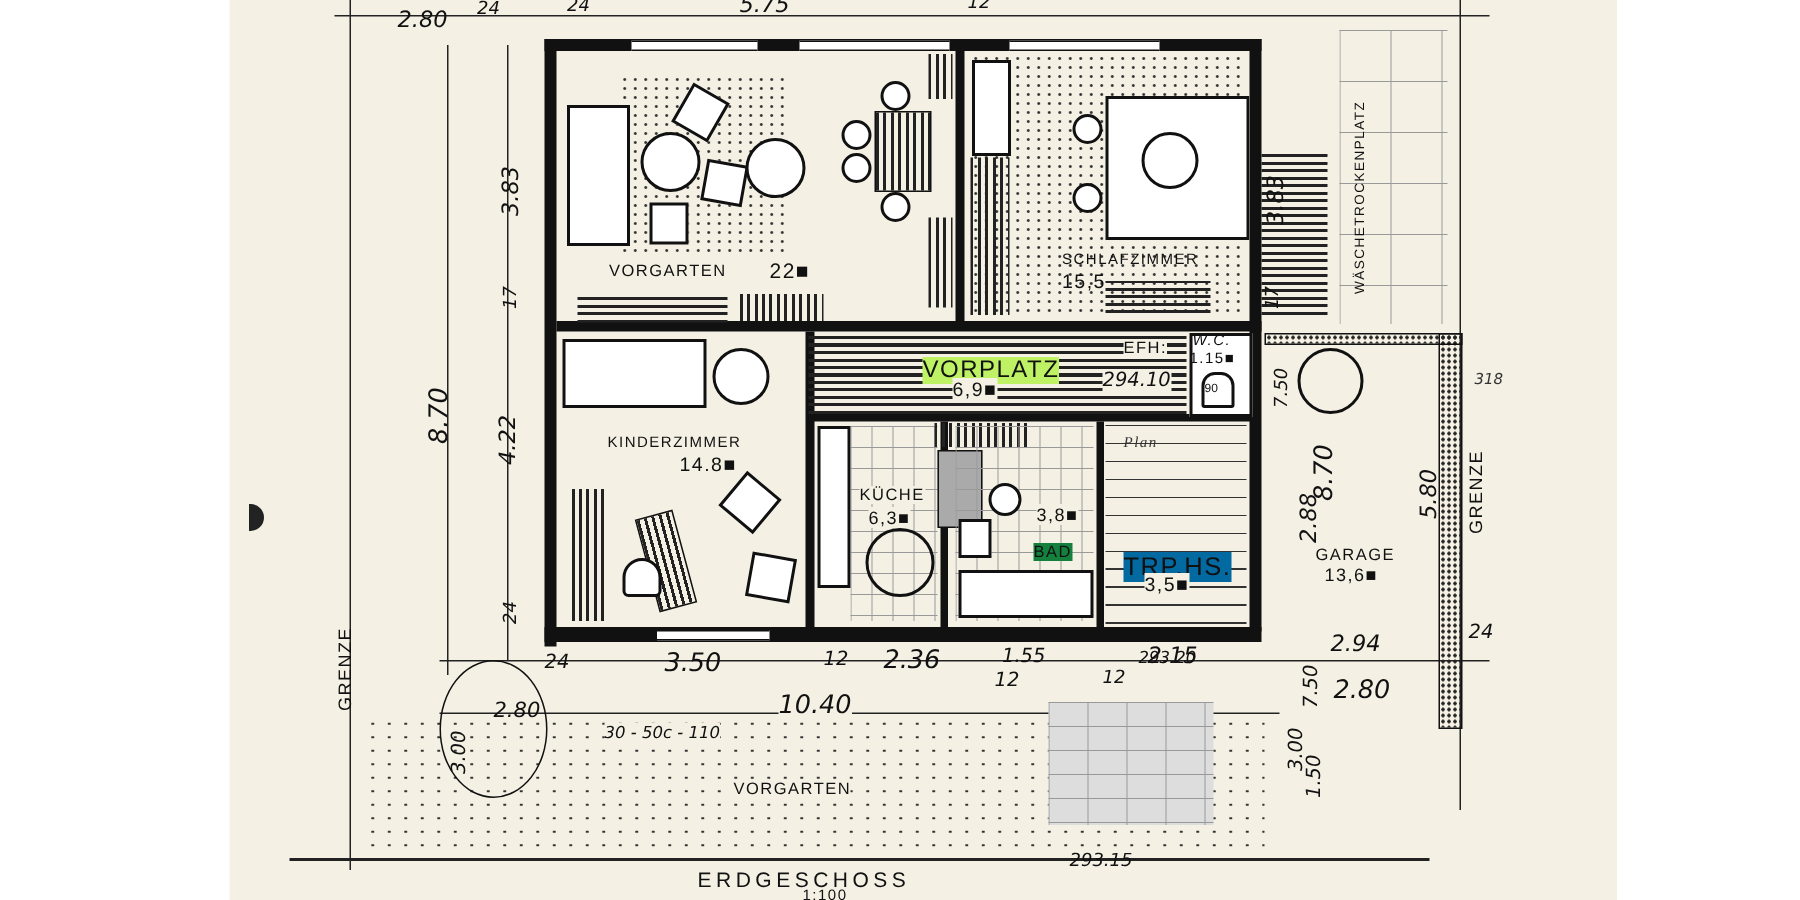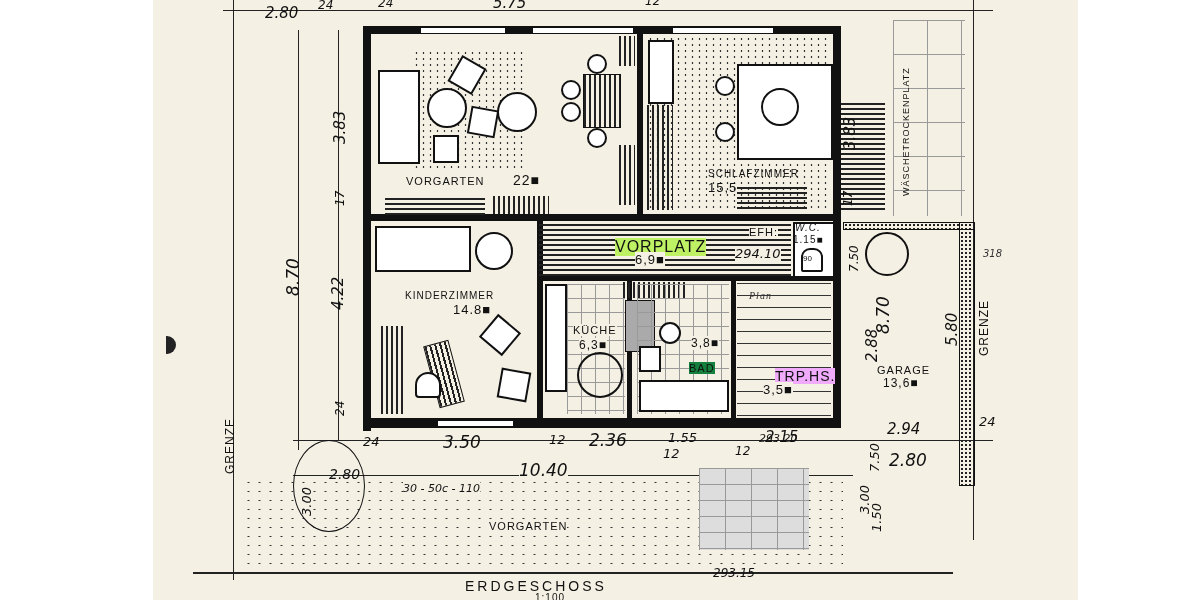--- a/index.html
+++ b/index.html
@@ -116,21 +116,21 @@
 
   <div class="tile" style="left:484px;top:284px;width:92px;height:130px;"></div>
   <div class="circle" style="left:506px;top:322px;width:18px;height:18px;"></div>
   <div class="box" style="left:486px;top:380px;width:86px;height:28px;"></div>
   <div class="box" style="left:486px;top:346px;width:18px;height:22px;"></div>
   <div class="lbl" style="left:536px;top:322px;font-size:11px;background:#15803d;margin-top:40px;">BAD</div>
   <div class="lbl" style="left:538px;top:336px;font-size:12px;background:#f4f0e4;">3,8■</div>
 
   <div class="abs" style="left:584px;top:282px;width:94px;height:134px;background:repeating-linear-gradient(0deg,#333 0 1px,transparent 1px 12px);"></div>
   <div class="lbl" style="left:596px;top:290px;font-size:10px;font-style:italic;color:#333;font-family:Liberation Serif, serif;">Plan</div>
-  <div class="lbl" style="left:622px;top:368px;font-size:14px;background:#f0abfc;">TRP.HS.</div>
+  <div class="lbl" style="left:596px;top:368px;font-size:17px;background:#0369a1;">TRP.HS.</div>
   <div class="lbl" style="left:610px;top:382px;font-size:13px;background:#f4f0e4;">3,5■</div>
 
   <div class="tile" style="left:740px;top:20px;width:72px;height:196px;background-size:34px 34px;"></div>
   <div class="hatchh" style="left:688px;top:100px;width:44px;height:110px;"></div>
   <div class="lbl vert" style="left:748px;top:196px;font-size:9px;">WÄSCHETROCKENPLATZ</div>
 
   <div class="abs" style="left:806px;top:222px;width:14px;height:262px;background-image:radial-gradient(#222 1px,transparent 1.3px);background-size:4px 4px;border:1px solid #111;"></div>
   <div class="abs" style="left:690px;top:222px;width:130px;height:6px;background-image:radial-gradient(#222 1px,transparent 1.3px);background-size:4px 4px;border:1px solid #111;"></div>
   <div class="circle" style="left:712px;top:232px;width:40px;height:40px;background:transparent;"></div>
   <div class="lbl" style="left:724px;top:364px;font-size:11px;">GARAGE</div>

